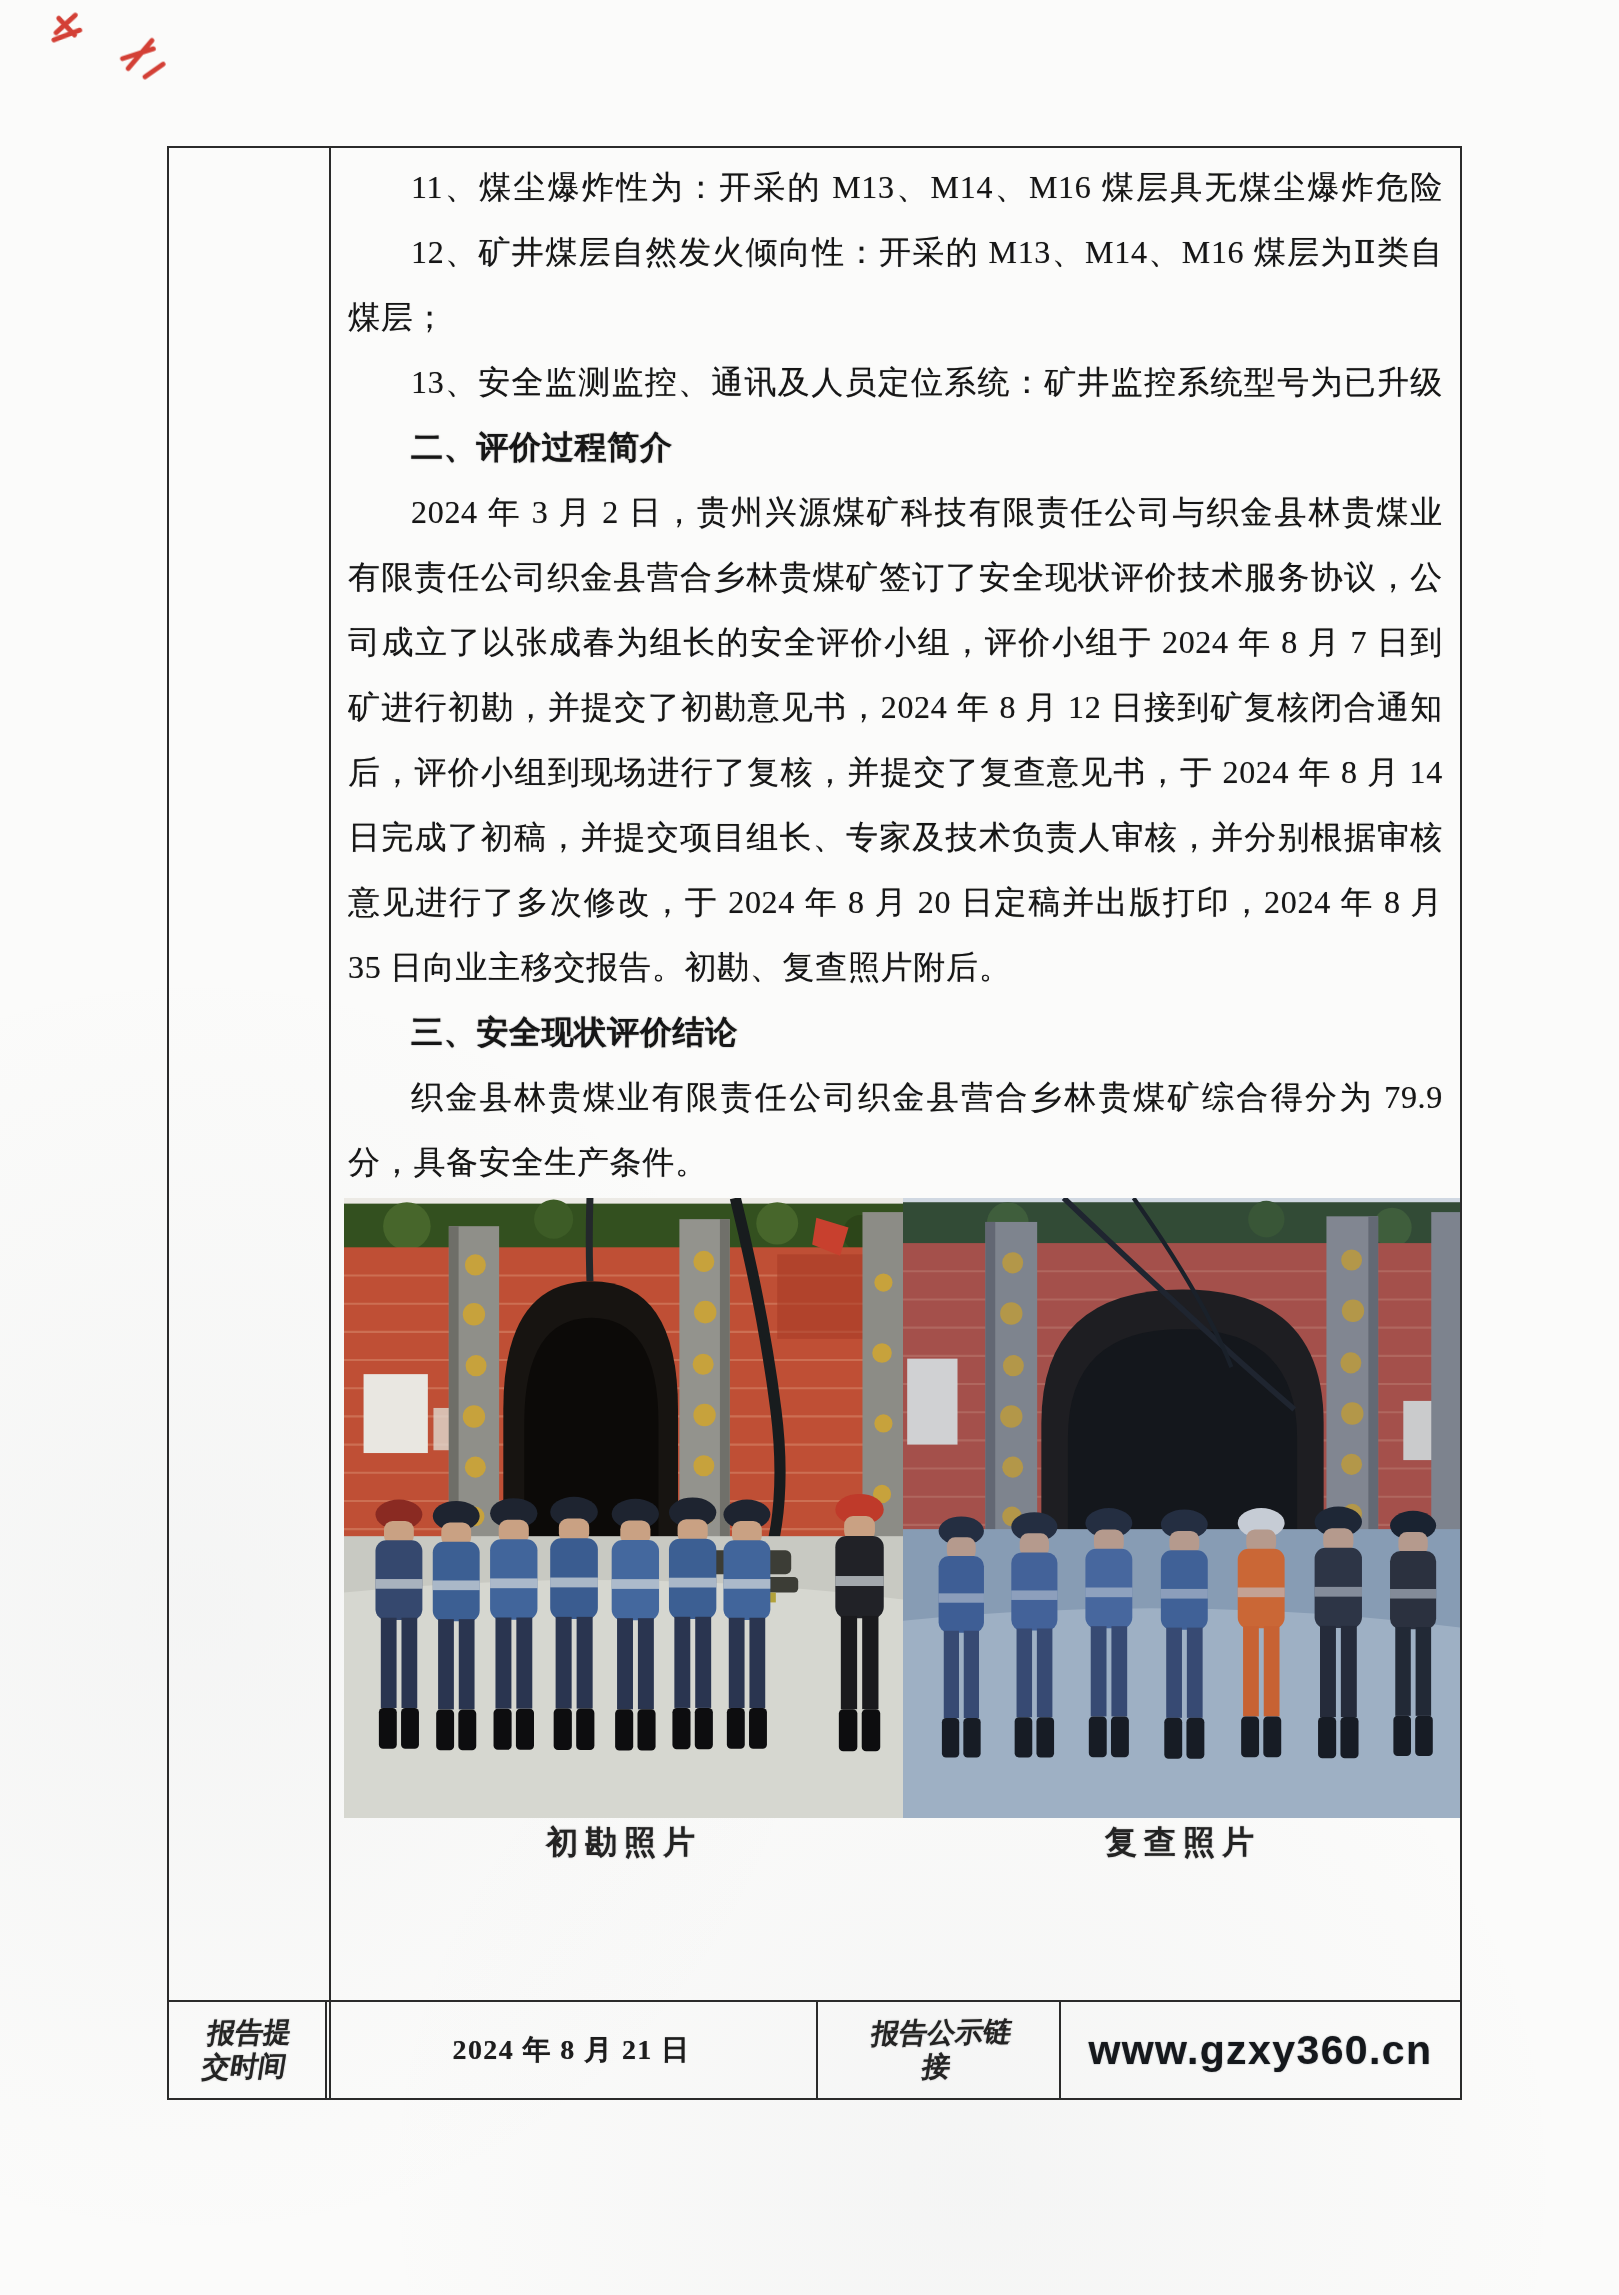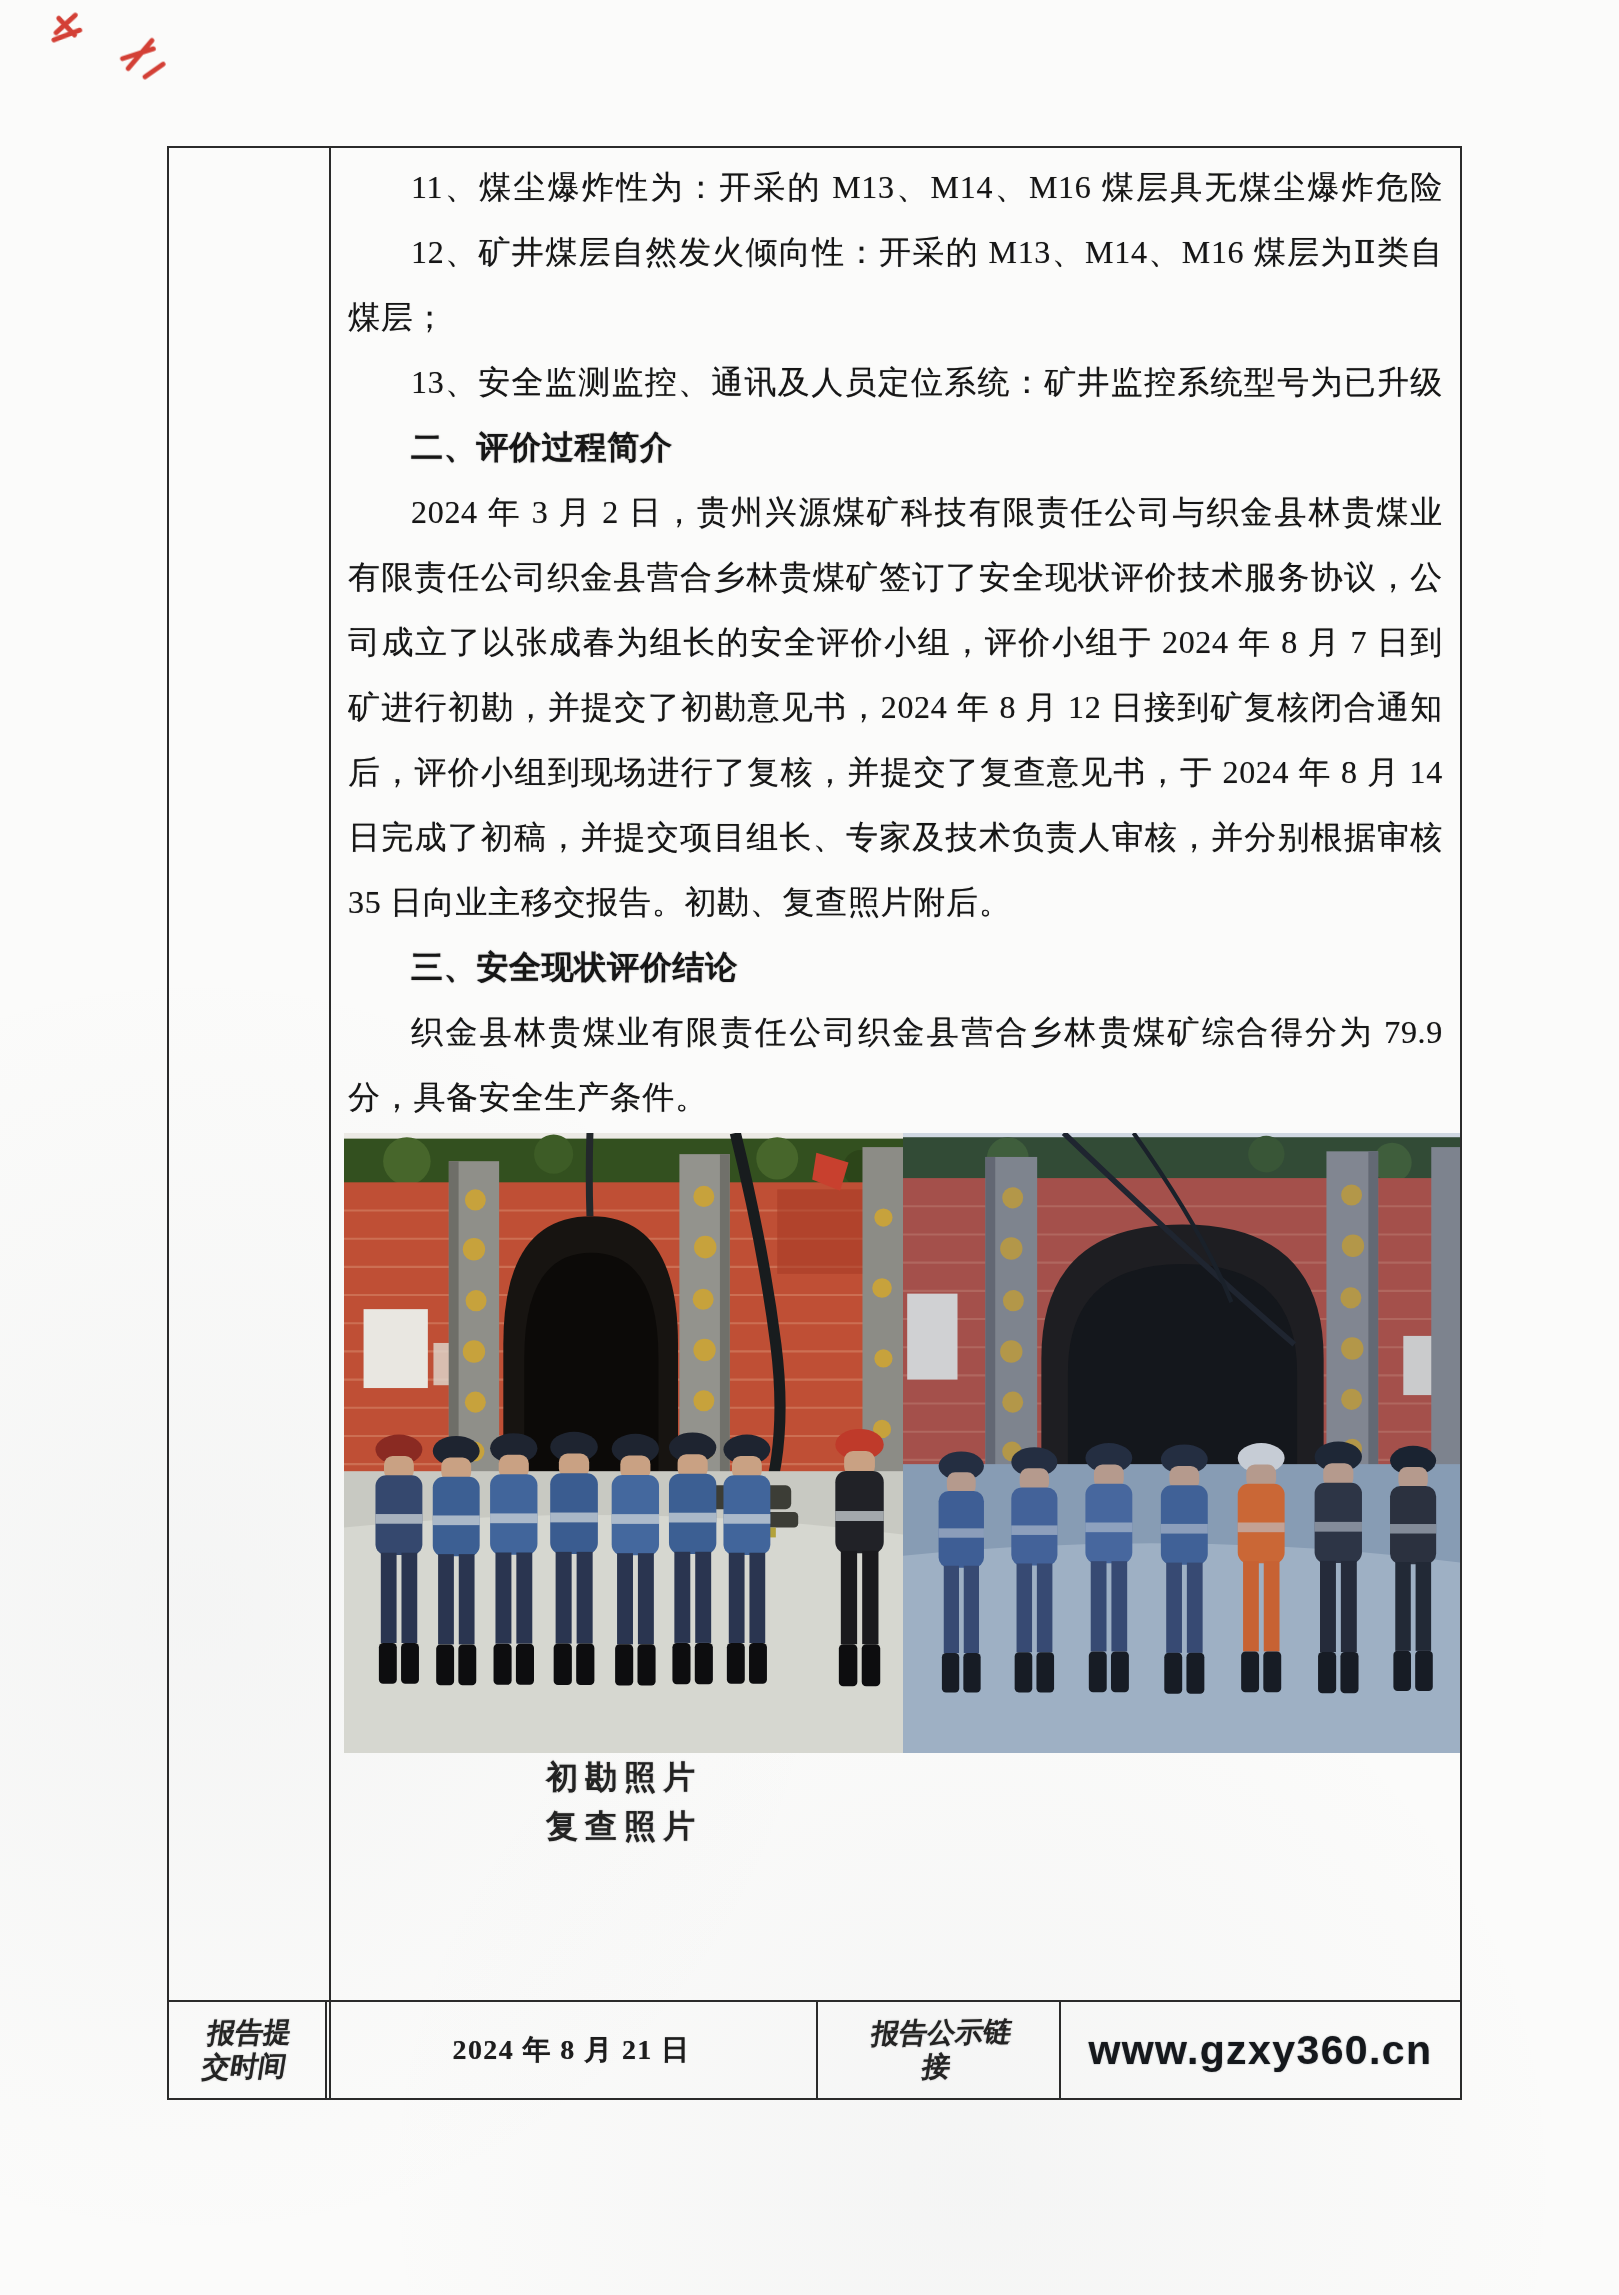--- a/index.html
+++ b/index.html
@@ -40,21 +40,21 @@
     overflow:hidden;}
   .line.ind{padding-left:63px;}
   .line.hd{font-weight:bold;text-shadow:0 0 1.4px rgba(20,20,20,.6);}
 
   .photo-strip{
     margin:2.8px 0 0 13.4px;width:1118px;height:620px;background:#f4f3f0;
     padding:0;display:flex;box-sizing:border-box;
   }
   .photo-strip svg{display:block;height:620px;}
 
-  .captions{margin-left:13.4px;width:1118px;height:52px;display:flex;flex-direction:column;}
+  .captions{margin-left:13.4px;width:1118px;height:52px;display:flex;}
   .caption{
     width:559px;text-align:center;font-size:32px;line-height:49px;
     font-weight:bold;letter-spacing:7px;color:#232323;
     text-shadow:0 0 1.4px rgba(30,30,30,.5);
   }
 
   .footer-row{
     position:absolute;left:0;right:0;bottom:0;height:98px;
     border-top:2.1px solid #2b2b2b;box-sizing:border-box;
     display:grid;grid-template-columns:158px 491px 243px 1fr;
@@ -97,20 +97,21 @@
           <div class="line ind jst">12、矿井煤层自然发火倾向性：开采的 M13、M14、M16 煤层为Ⅱ类自燃</div>
           <div class="line">煤层；</div>
           <div class="line ind jst">13、安全监测监控、通讯及人员定位系统：矿井监控系统型号为已升级</div>
           <div class="line ind hd">二、评价过程简介</div>
           <div class="line ind jst">2024 年 3 月 2 日，贵州兴源煤矿科技有限责任公司与织金县林贵煤业</div>
           <div class="line jst">有限责任公司织金县营合乡林贵煤矿签订了安全现状评价技术服务协议，公</div>
           <div class="line jst">司成立了以张成春为组长的安全评价小组，评价小组于 2024 年 8 月 7 日到</div>
           <div class="line jst">矿进行初勘，并提交了初勘意见书，2024 年 8 月 12 日接到矿复核闭合通知</div>
           <div class="line jst">后，评价小组到现场进行了复核，并提交了复查意见书，于 2024 年 8 月 14</div>
           <div class="line jst">日完成了初稿，并提交项目组长、专家及技术负责人审核，并分别根据审核</div>
+          <div class="line jst">意见进行了多次修改，于 2024 年 8 月 20 日定稿并出版打印，2024 年 8 月</div>
           <div class="line">35 日向业主移交报告。初勘、复查照片附后。</div>
           <div class="line ind hd">三、安全现状评价结论</div>
           <div class="line ind jst">织金县林贵煤业有限责任公司织金县营合乡林贵煤矿综合得分为 79.9</div>
           <div class="line">分，具备安全生产条件。</div>
         </div>
 
       <div class="photo-strip">
 
         <svg width="559" viewBox="0 0 800 880" preserveAspectRatio="none">
           <defs>

